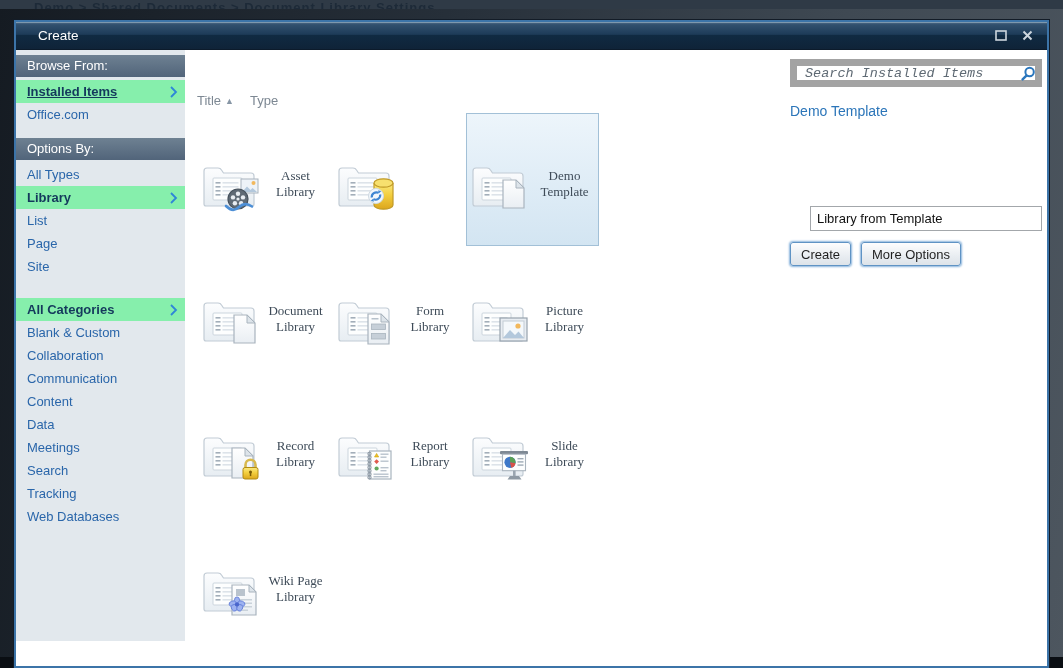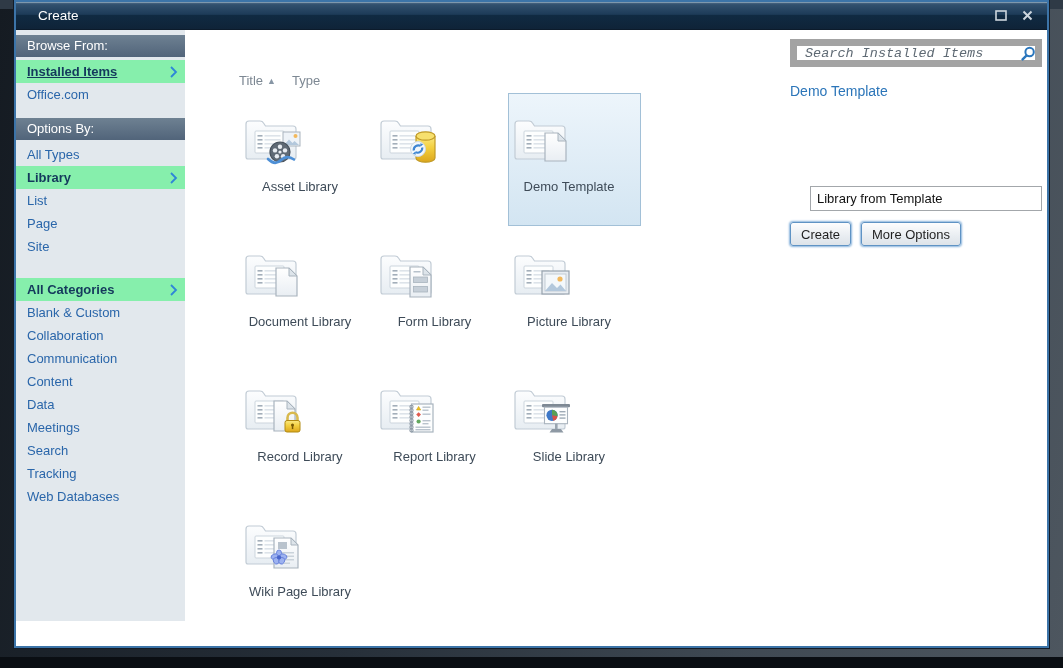--- a/index.html
+++ b/index.html
@@ -4,30 +4,30 @@
 <style>
   html,body{margin:0;padding:0;}
   .stage{position:relative;width:1063px;height:668px;overflow:hidden;
     font-family:"Liberation Sans",sans-serif;
     background:linear-gradient(100deg,#151b22 0%,#262f39 38%,#3f4953 72%,#4d565f 100%);}
   .topstrip{position:absolute;top:0;left:0;right:0;height:9px;background:#2f3a46;overflow:hidden;}
   .topstrip .bctext{position:absolute;top:0;left:34px;font-size:13px;font-weight:bold;
     color:#1d2a38;white-space:nowrap;letter-spacing:1px;}
   .botstrip{position:absolute;bottom:0;left:0;right:0;height:11px;background:#0a0e13;}
 
-  .dialog{position:absolute;left:14px;top:0;width:1031px;height:644px;background:#ffffff;
+  .dialog{position:absolute;left:14px;top:20px;width:1031px;height:644px;background:#ffffff;
     border:2px solid #3c74a8;outline:1px solid #131c27;}
   .titlebar{position:relative;height:27px;
     background:linear-gradient(#54708c 0%,#31506e 10%,#1d3b58 46%,#102a42 48%,#0f2338 100%);
     box-shadow:inset 0 1px 0 #7e98ad;border-bottom:1px solid #0c1b2b;}
   .titlebar .dlg-title{position:absolute;left:22px;top:0;line-height:27px;color:#ffffff;font-size:13.5px;}
   .winbtns{position:absolute;right:12px;top:6px;display:flex;gap:12px;}
   .winbtn{width:15px;height:15px;display:flex;align-items:center;justify-content:center;cursor:pointer;}
 
-  .dlg-body{position:relative;display:flex;height:591px;gap:42px;}
+  .dlg-body{position:relative;display:flex;height:591px;}
 
   
   .sidebar{width:169px;background:#e2e8ed;padding-top:5px;box-sizing:border-box;flex:none;}
   .sb-header{height:22px;line-height:22px;margin-bottom:3px;padding-left:11px;font-size:13px;color:#ffffff;
     background:linear-gradient(#6e8192,#586b7d 60%,#51647“6);}
   .sb-header{background:linear-gradient(#6e8192,#51647a);}
   .sb-item{position:relative;height:23px;line-height:23px;padding-left:11px;font-size:13px;
     color:#2a66aa;cursor:pointer;}
   .sb-item.selected{background:#86efac;color:#14395c;font-weight:bold;}
   .sb-item.underlined .sb-label{text-decoration:underline;}
@@ -35,21 +35,21 @@
   .chev{position:absolute;right:7px;top:6px;}
 
   
   .main{position:relative;flex:1;background:#ffffff;}
   .sortbar{position:absolute;left:12px;top:43px;font-size:13px;color:#7d8893;display:flex;gap:16px;}
   .sortkey{cursor:pointer;}
   .tri{font-size:9px;color:#8796a5;margin-left:4px;vertical-align:1px;}
   .grid{position:absolute;left:12px;top:63px;width:403px;display:grid;
     grid-template-columns:repeat(3,134.5px);grid-auto-rows:135px;}
   .tile{width:133px;height:133px;box-sizing:border-box;border:1px solid transparent;
-    display:flex;flex-direction:column;cursor:pointer;}
+    display:flex;flex-direction:row;align-items:center;cursor:pointer;font-family:Liberation Serif, serif;}
   .tile.selected{background:linear-gradient(#edf5fb,#d3e5f2);border-color:#a2c0d7;}
   .ticon{width:64px;height:64px;margin-top:13px;flex:none;}
   .tlabel{margin-top:8px;font-size:13px;color:#3e4b58;text-align:center;line-height:16px;max-width:120px;}
 
   
   .details{position:absolute;top:9px;right:5px;width:252px;}
   .searchwrap{position:relative;width:252px;height:28px;}
   .searchwrap input{width:252px;height:28px;box-sizing:border-box;border:7px solid #a3a3a3;
     padding:0 28px 0 8px;font-size:13.5px;font-family:Liberation Mono, monospace;color:#333;}
   .searchwrap input::placeholder{font-style:italic;color:#5f6a74;opacity:1;}

